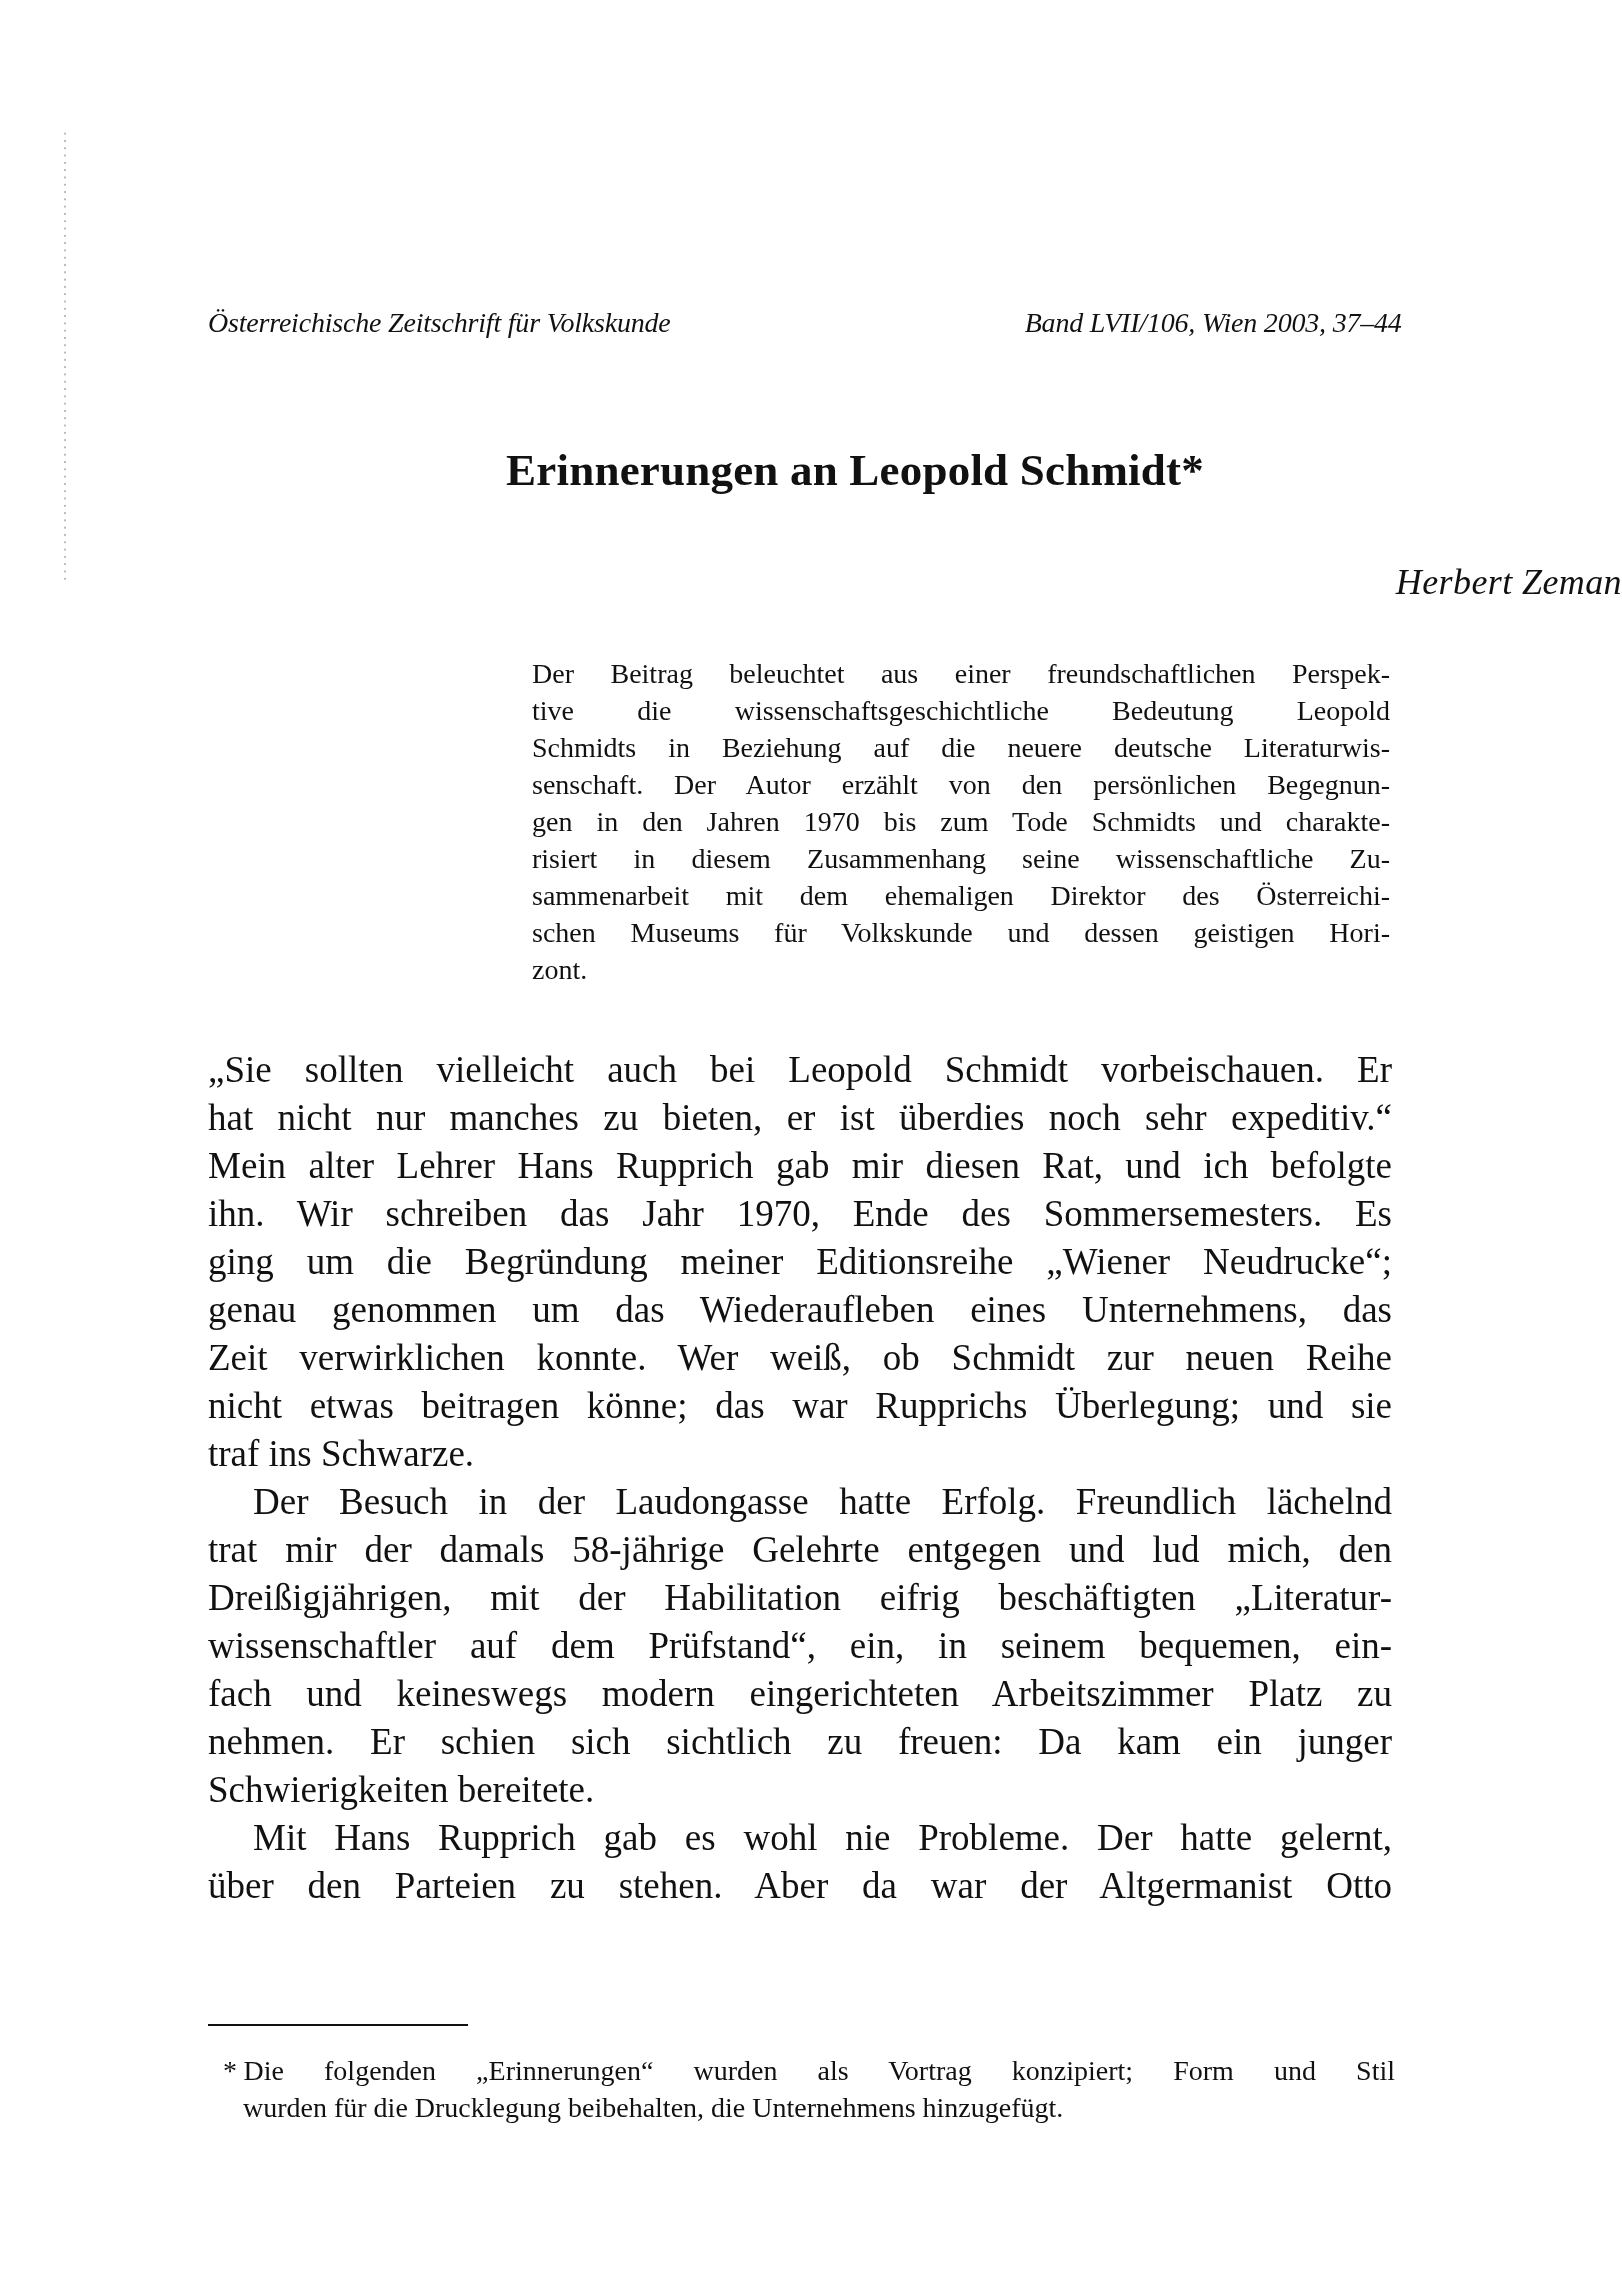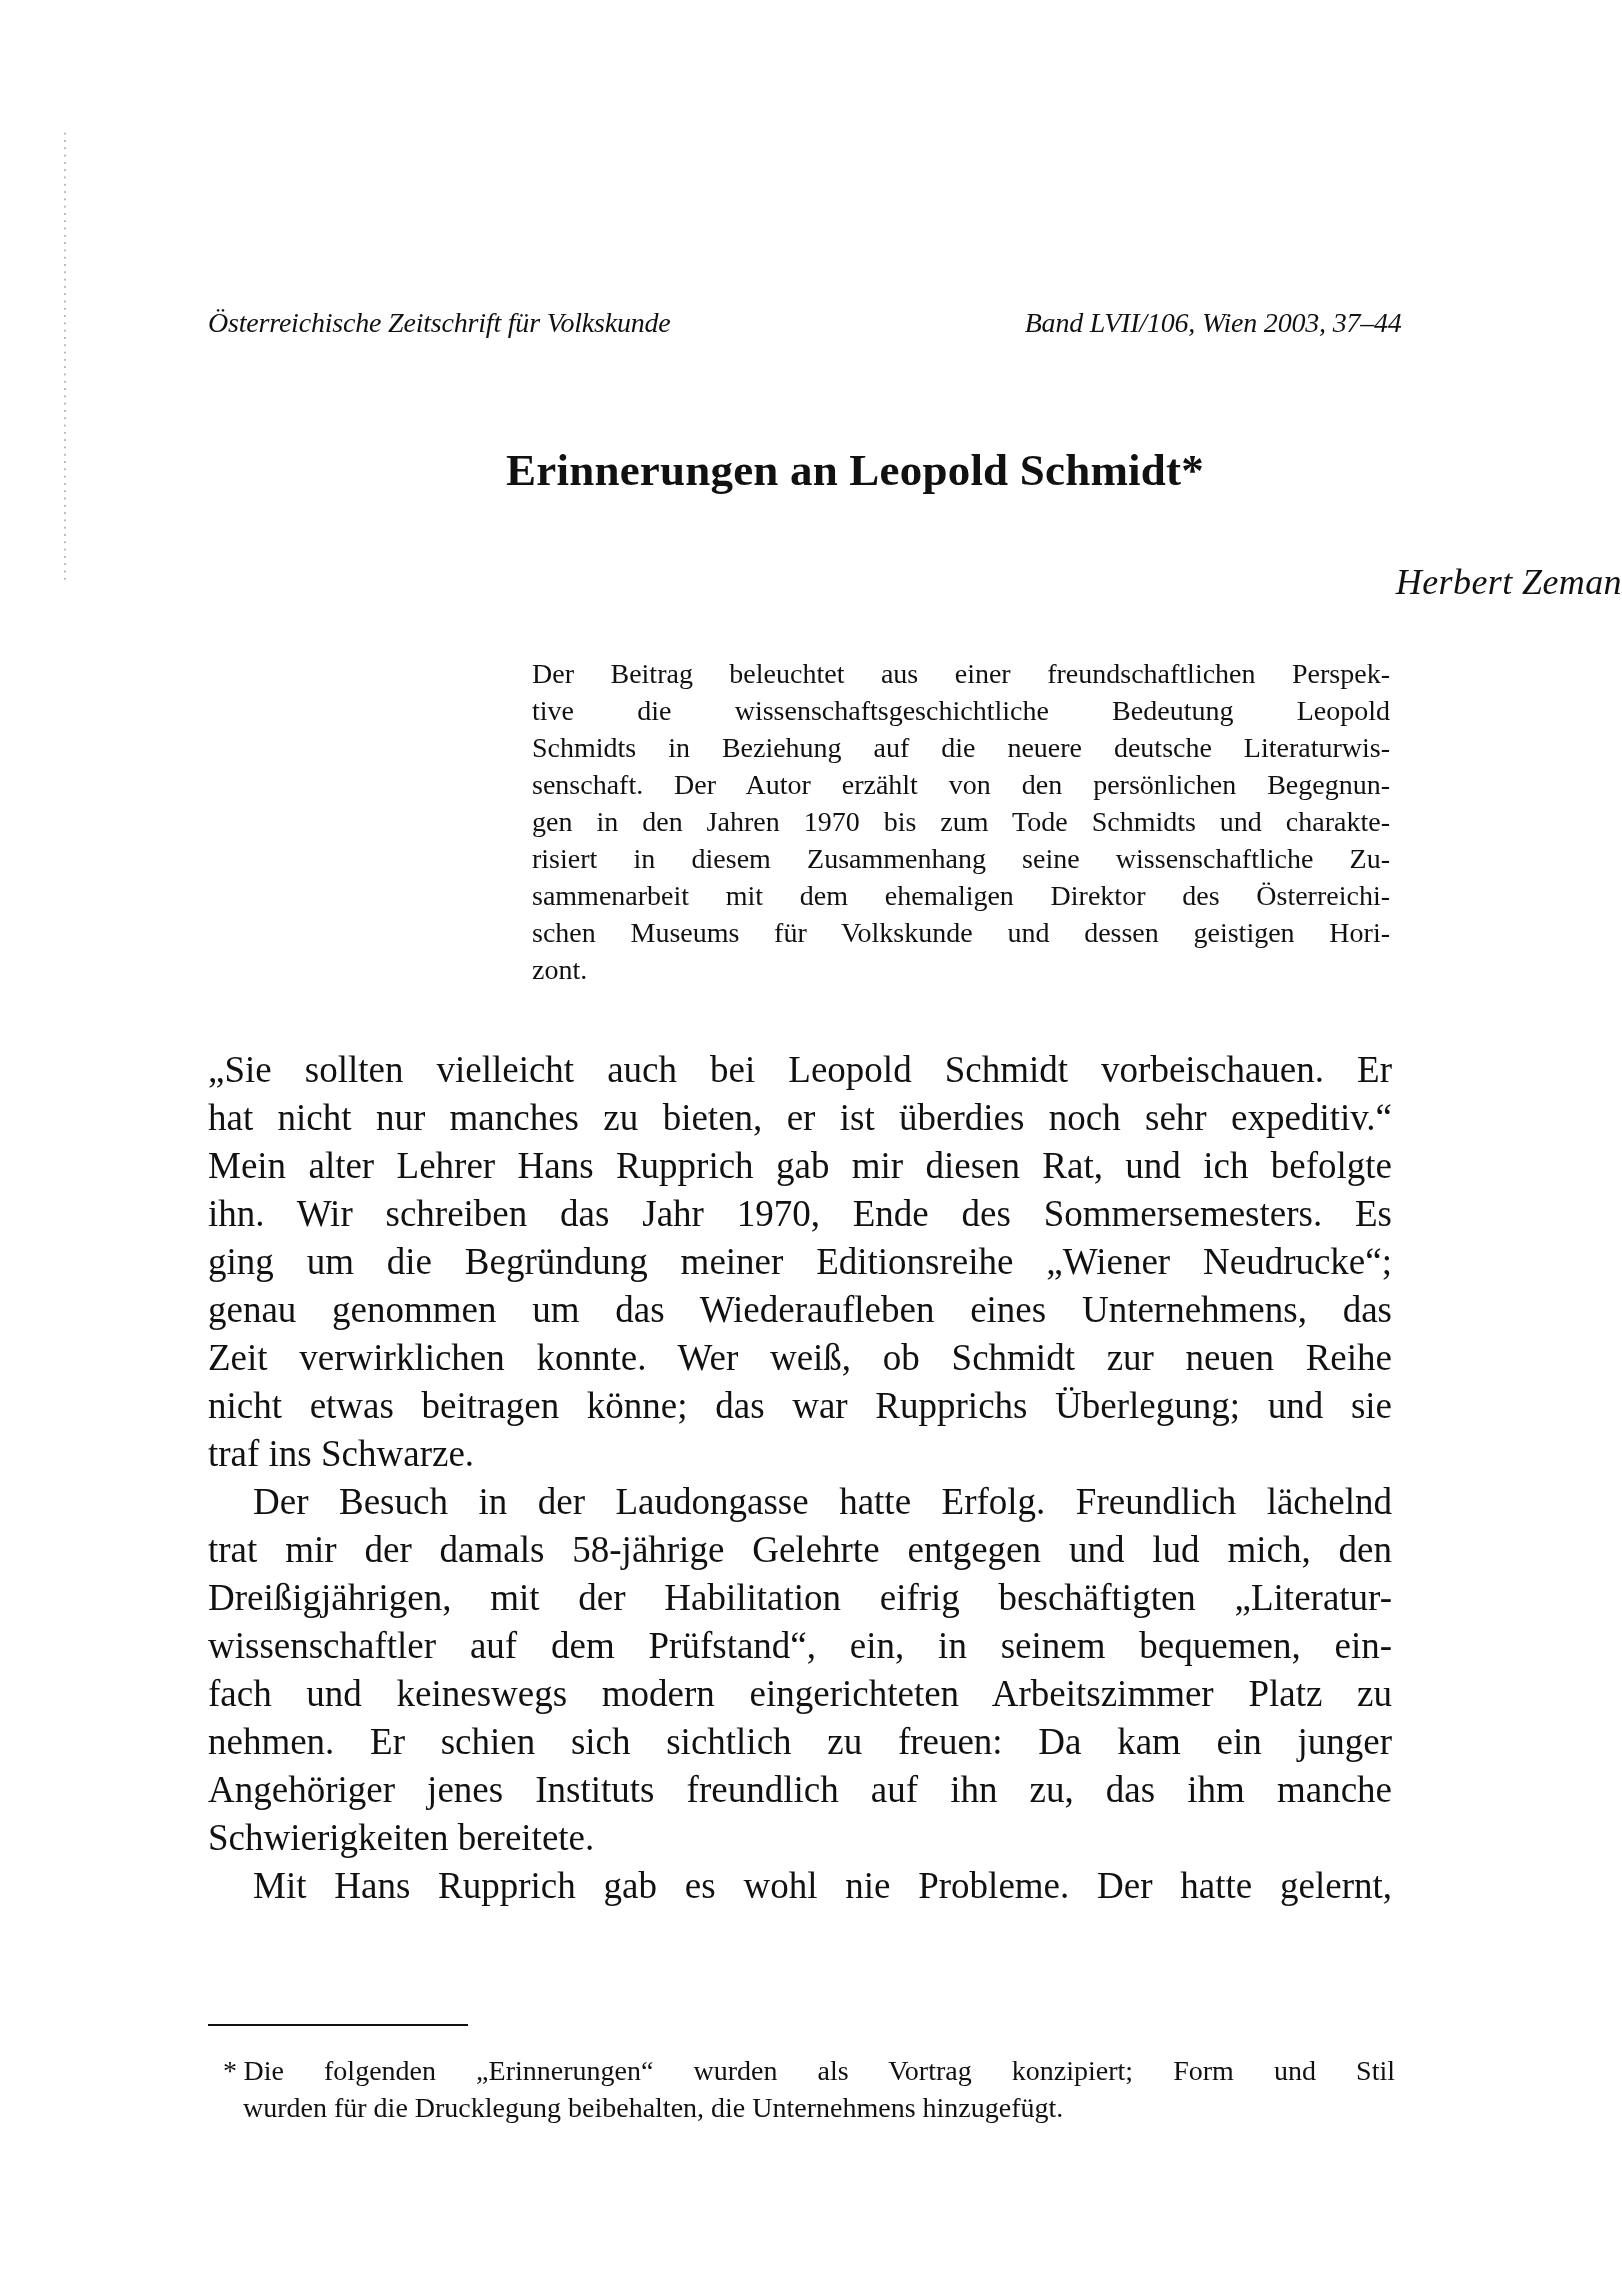--- a/index.html
+++ b/index.html
@@ -87,23 +87,23 @@
   <span class="line">genau genommen um das Wiederaufleben eines Unternehmens, das</span>
   <span class="line">Zeit verwirklichen konnte. Wer weiß, ob Schmidt zur neuen Reihe</span>
   <span class="line">nicht etwas beitragen könne; das war Rupprichs Überlegung; und sie</span>
   <span class="line last">traf ins Schwarze.</span>
   <span class="line indent">Der Besuch in der Laudongasse hatte Erfolg. Freundlich lächelnd</span>
   <span class="line">trat mir der damals 58-jährige Gelehrte entgegen und lud mich, den</span>
   <span class="line">Dreißigjährigen, mit der Habilitation eifrig beschäftigten „Literatur-</span>
   <span class="line">wissenschaftler auf dem Prüfstand“, ein, in seinem bequemen, ein-</span>
   <span class="line">fach und keineswegs modern eingerichteten Arbeitszimmer Platz zu</span>
   <span class="line">nehmen. Er schien sich sichtlich zu freuen: Da kam ein junger</span>
-  <span class="line">Angehöriger jenes Instituts freundlich auf ihn zu, das ihm manche</span>
   <span class="line last">Schwierigkeiten bereitete.</span>
   <span class="line indent">Mit Hans Rupprich gab es wohl nie Probleme. Der hatte gelernt,</span>
+  <span class="line">über den Parteien zu stehen. Aber da war der Altgermanist Otto</span>
 </div>
 
 <div class="footnote-rule"></div>
 
 <div class="footnote">
   <span class="line first"><span class="mark">*</span><span>Die folgenden „Erinnerungen“ wurden als Vortrag konzipiert; Form und Stil</span></span>
   <span class="line">wurden für die Drucklegung beibehalten, die Unternehmens hinzugefügt.</span>
 </div>
 
 

